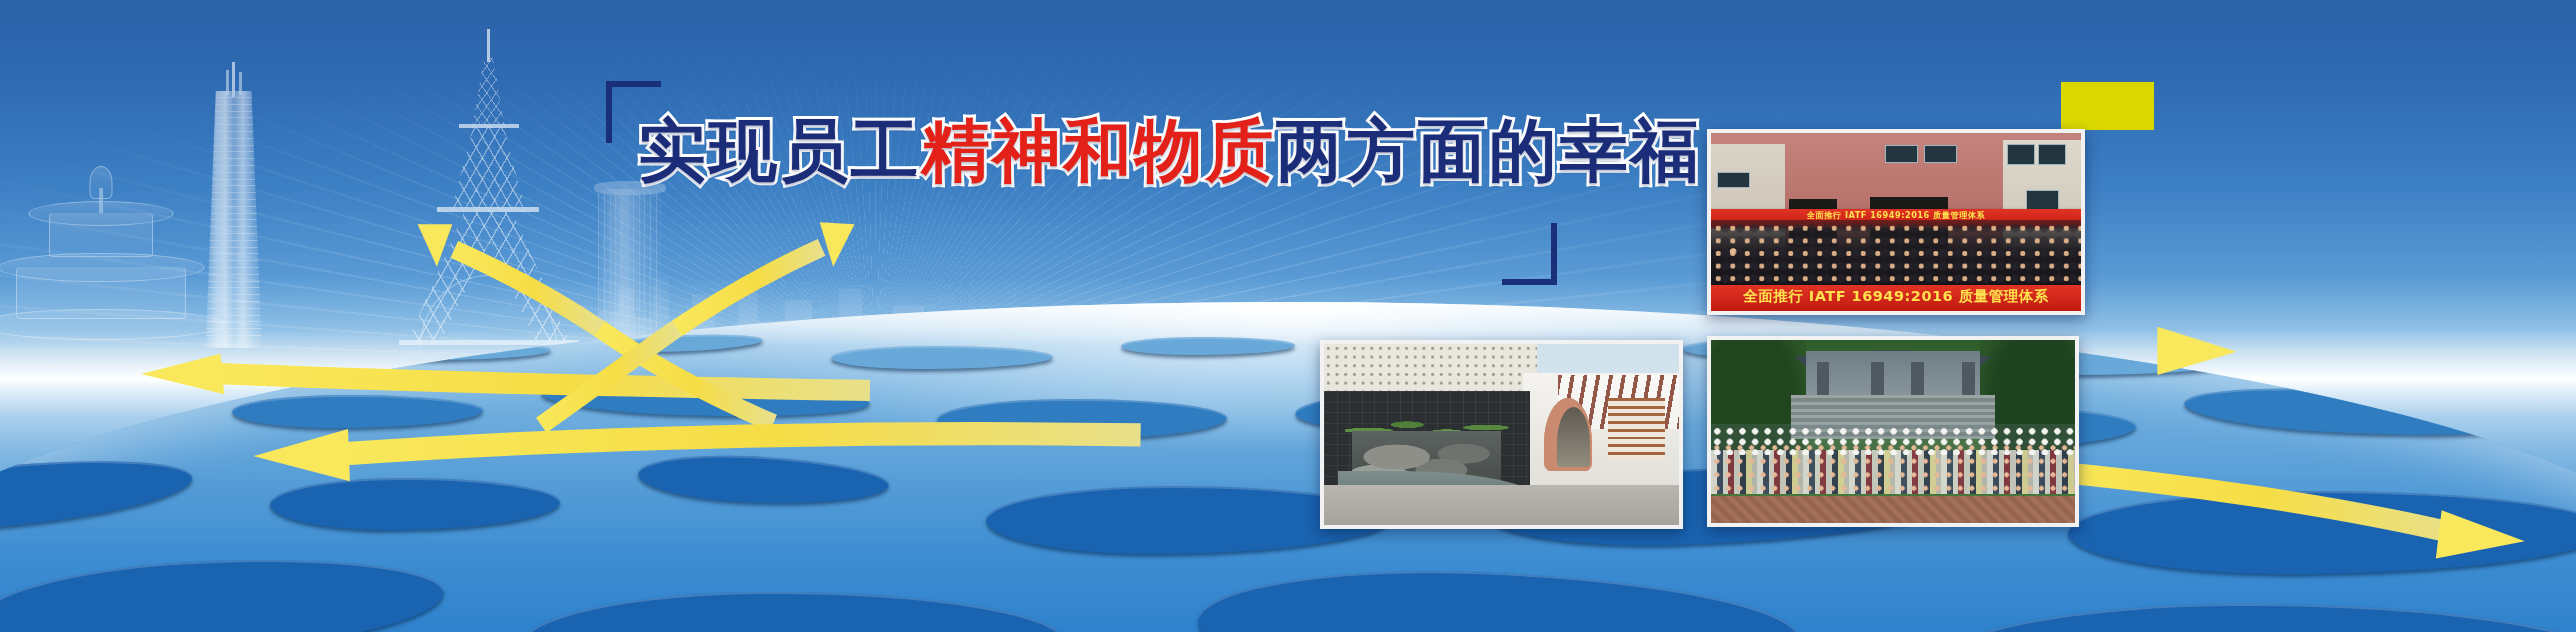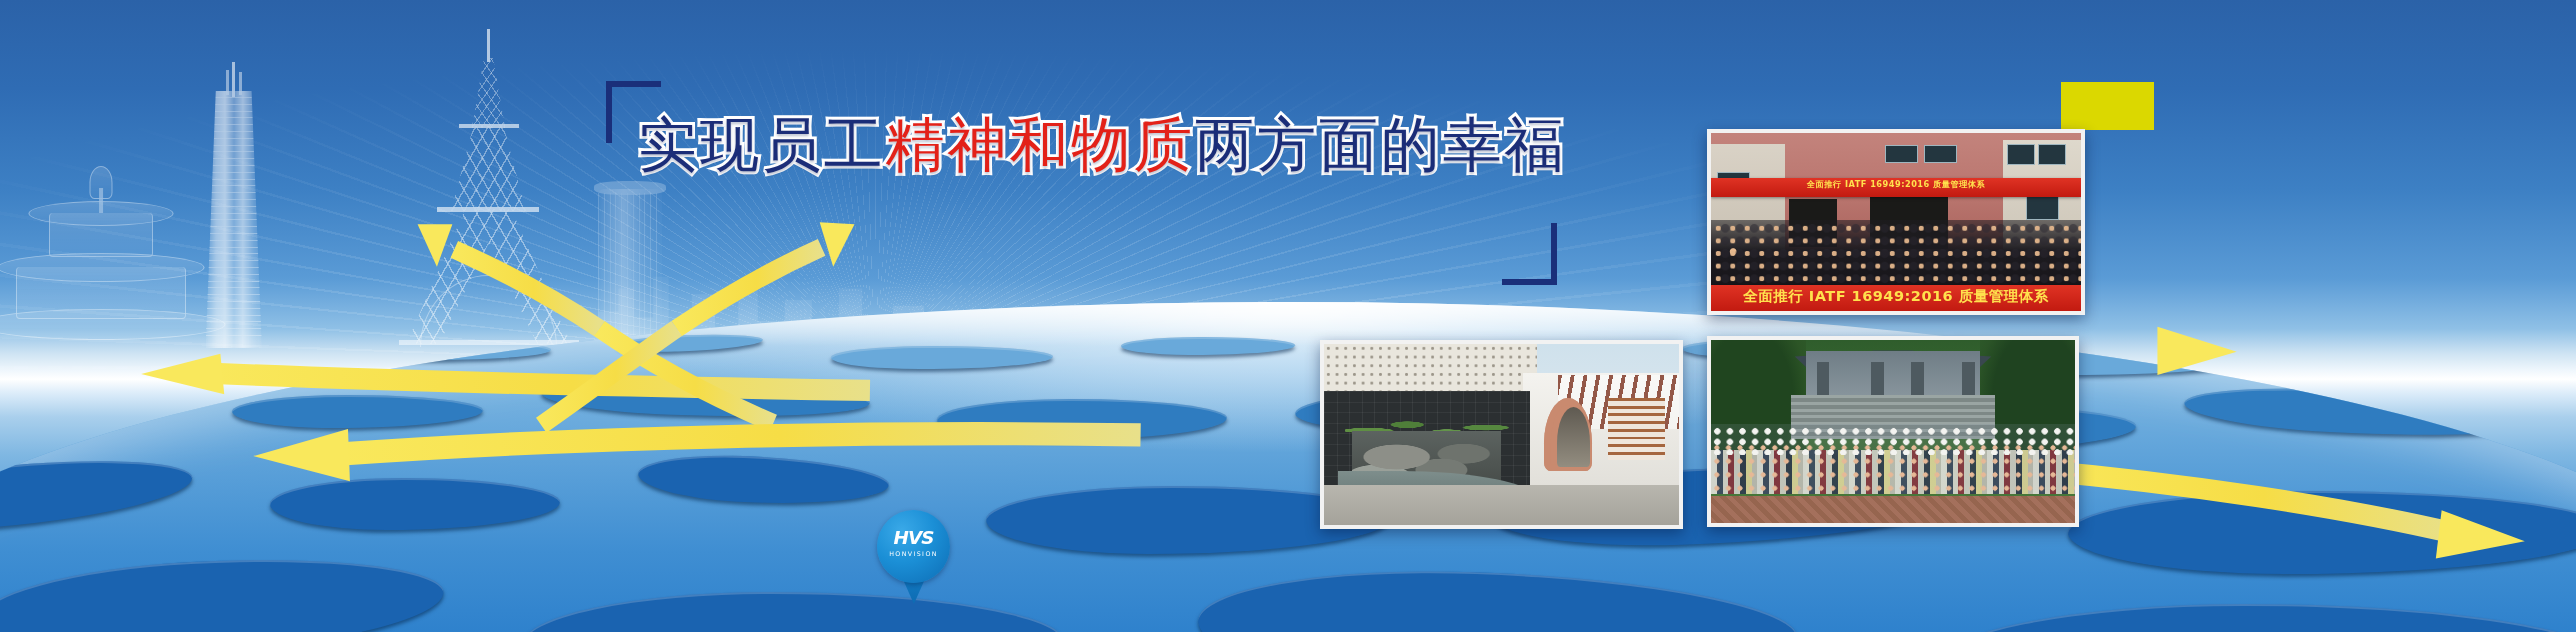--- a/index.html
+++ b/index.html
@@ -172,20 +172,21 @@
     border:4.8px solid #f2f2f2;
     box-shadow:0 4.8px 13.5px rgba(0,20,60,.45);
     background:#9fb6c6;
   }
   .photo .cap-bar {
     position:absolute; left:0; width:100%;
     background:linear-gradient(to bottom,#e03324,#c21a10);
     color:#ffe14d; font-weight:bold; text-align:center;
     letter-spacing:0.5px; white-space:nowrap; overflow:hidden;
     box-shadow:0 1px 2.9px rgba(0,0,0,.4);
+    margin-top:31px;
   }
 
   
   #photo-iatf { left:1707px; top:129px; width:378px; height:186px; }
   #photo-iatf .sky2  { position:absolute; inset:0; background:linear-gradient(to bottom,#cfd6d9,#b9c2c6); }
   #photo-iatf .bldg  { position:absolute; left:0; top:0; width:100%; height:66%;
                        background:linear-gradient(to bottom,#c3837c,#b9756e 55%,#a8625c); }
   #photo-iatf .wallL { position:absolute; left:0; top:6%; width:20%; height:60%;
                        background:linear-gradient(to bottom,#d9d2c6,#c9c1b3); }
   #photo-iatf .wallR { position:absolute; right:0; top:4%; width:21%; height:62%;
@@ -284,21 +285,21 @@
   
   .bracket { position:absolute; border-color:#1a2f7a; }
   #bracket-open { left:606px; top:81px; width:55px; height:62px;
     border-top:6.8px solid #1a2f7a; border-left:6.8px solid #1a2f7a; }
   #bracket-close{ left:1502px; top:223px; width:55px; height:62px;
     border-bottom:6.8px solid #1a2f7a; border-right:6.8px solid #1a2f7a; }
 
   .headline {
     position:absolute; white-space:nowrap;
     font-family:"DejaVu Sans","Liberation Sans",sans-serif;
-    font-weight:normal; font-size:59px; letter-spacing:2.9px;
+    font-weight:bold; font-size:68px; letter-spacing:2.9px;
     color:#1b2d78;
     -webkit-text-stroke:5.8px #ffffff;
     paint-order:stroke fill;
     text-shadow:0 1.9px 2.9px rgba(20,40,90,.30);
     text-align:right;
   }
   #line1 { left:638px; top:106px; }
   #line2 { left:735px; top:189px; }
   .hl-red { color:#e32118; }
 
@@ -508,23 +509,15 @@
     <div class="caps"></div>
     <div class="brick"></div>
   </div>
 
   <div class="bracket" id="bracket-open"></div>
   <div class="bracket" id="bracket-close"></div>
 
   <div class="headline" id="line1"><span>实现员工</span><span class="hl-red">精神和物质</span><span>两方面的幸福</span></div>
 
 
-  <div id="map-pin">
-    <div class="pin-tip"></div>
-    <div class="pin-body"></div>
-    <div class="pin-text">
-      <div class="hvs">HVS</div>
-      <div class="hon">HONVISION</div>
-    </div>
-  </div>
 
 </div>
 
 
 </body></html>

